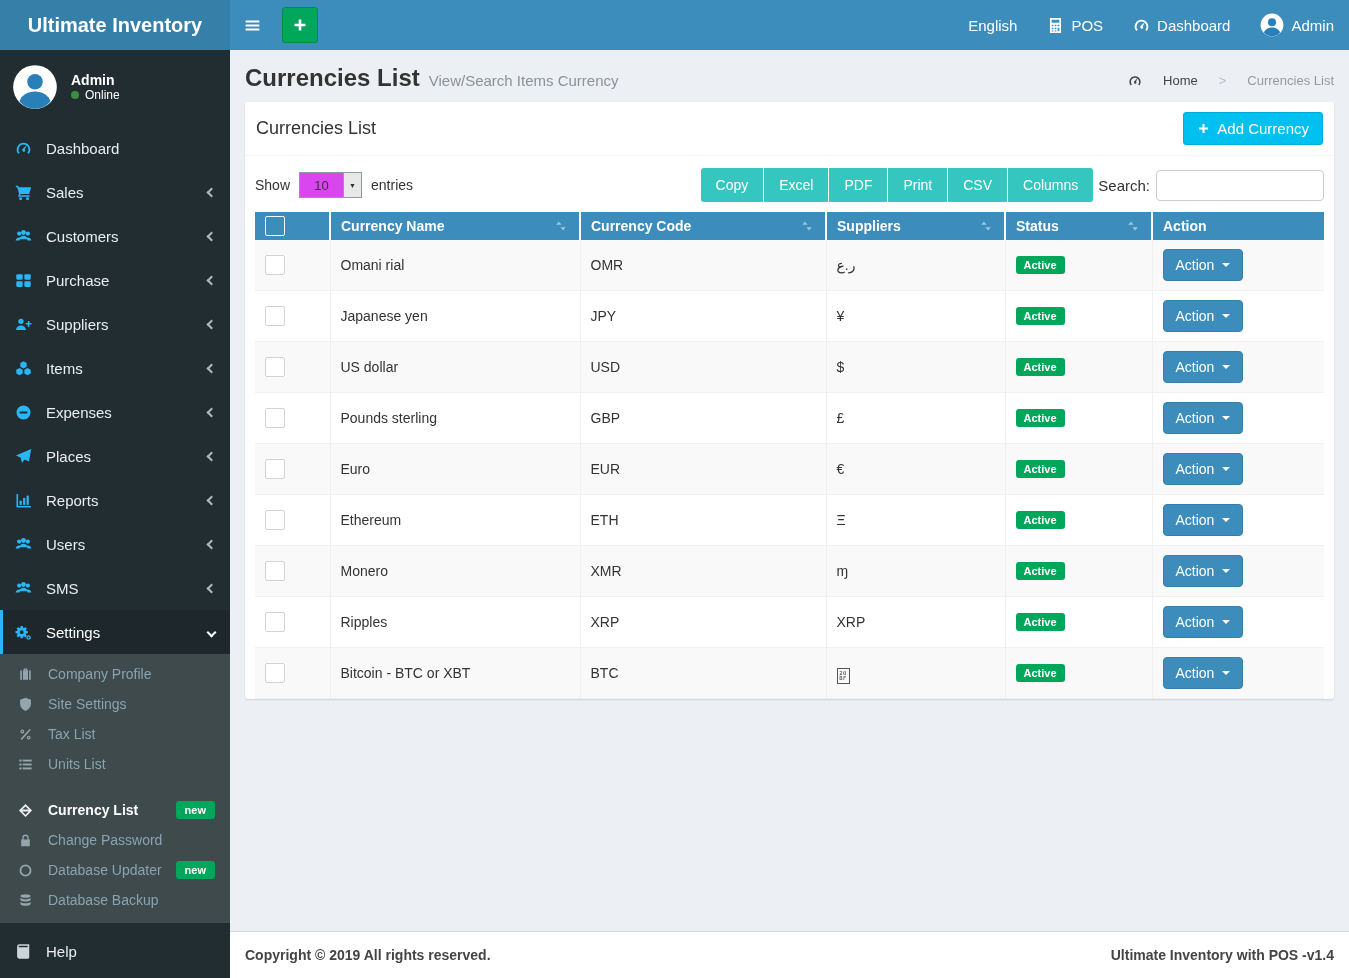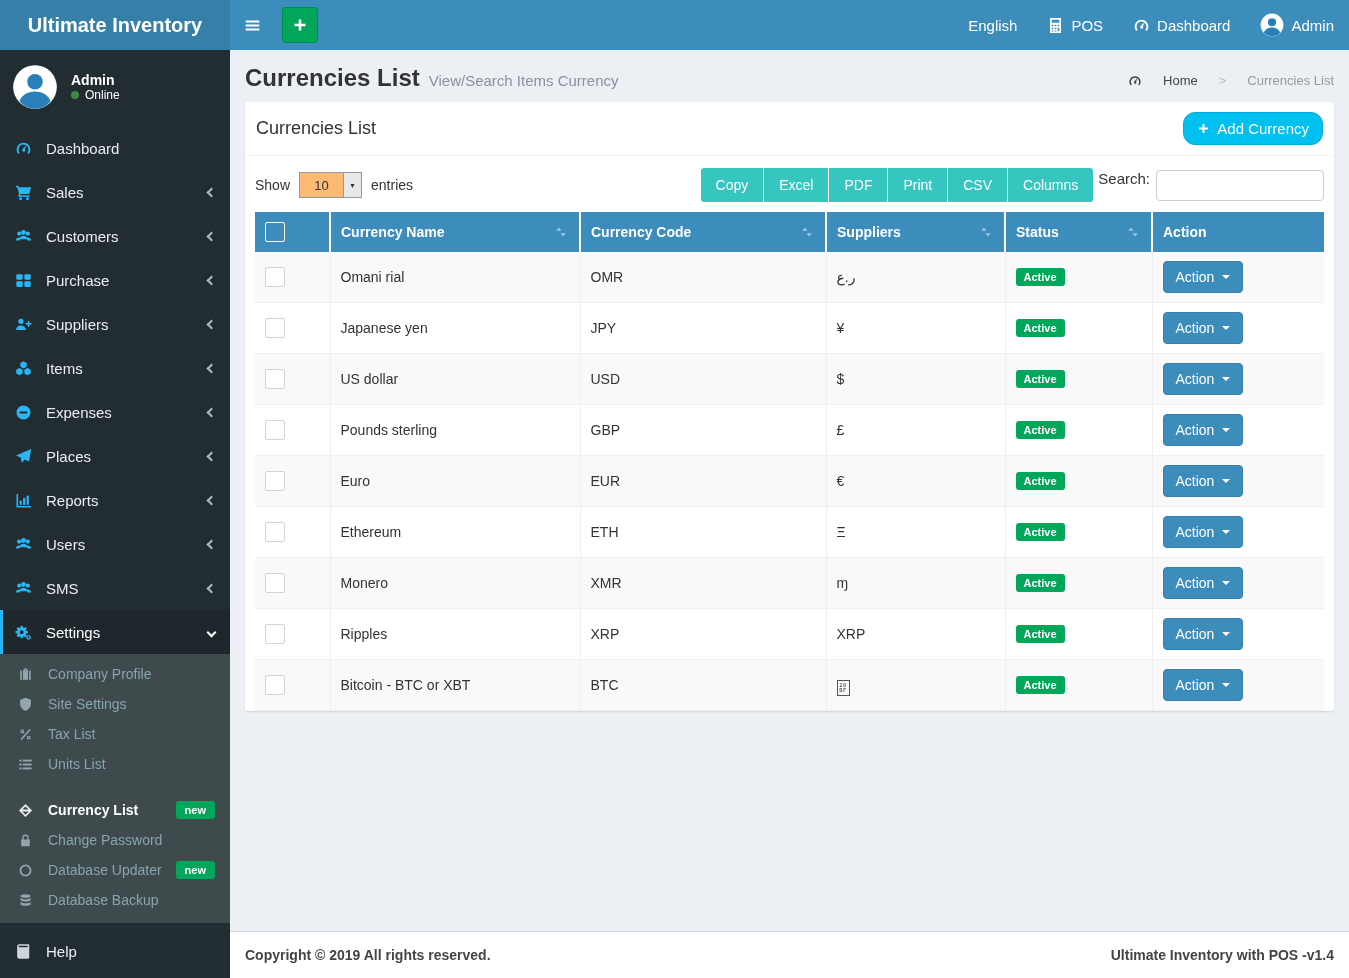--- a/index.html
+++ b/index.html
@@ -69,44 +69,44 @@
   .bc-sep{color:#b5bcc4;}
   .bc-current{color:#999;}
 
   
   .box{background:#fff; margin:0 15px; border-radius:3px; box-shadow:0 1px 2px rgba(0,0,0,.12);}
   .box-header{display:flex; align-items:center; justify-content:space-between;
               padding:10px 11px; border-bottom:1px solid #f4f4f4;}
   .box-title{font-size:18px; color:#333;}
   .btn-add{display:flex; align-items:center; gap:7px; background:var(--info-cyan);
            border:1px solid #00acd6; color:#fff; font-size:15px; padding:7px 13px;
-           border-radius:12px; cursor:pointer; font-family:inherit;}
+           border-radius:3px; cursor:pointer; font-family:inherit;}
   .btn-add svg{width:13px; height:13px;}
 
   .controls{display:flex; align-items:center; padding:12px 10px 10px;}
   .show-group{display:flex; align-items:center; gap:9px; font-size:14px; color:#333;}
-  .select-box{width:63px; height:26px; border:1px solid #8e9aa3; background:#fdba74; display:flex;
+  .select-box{width:63px; height:26px; border:1px solid #8e9aa3; background:#d946ef; display:flex;
               align-items:stretch; cursor:pointer;}
   .select-val{flex:1; display:flex; align-items:center; justify-content:center; font-size:13px;}
   .select-arrow{width:18px; border-left:1px solid #8e9aa3; background:#e8e8e8; display:flex;
                 align-items:center; justify-content:center; font-size:7px; color:#333;}
   .export-group{margin-left:auto; display:flex;}
   .btn-export{background:var(--teal-button); color:#fff; border:none; font-family:inherit;
               font-size:14px; padding:9px 15px; cursor:pointer; border-right:1px solid #fff;}
   .btn-export:first-child{border-radius:3px 0 0 3px;}
   .btn-export:last-child{border-right:none; border-radius:0 3px 3px 0;}
-  .search-group{display:flex; align-items:flex-start; gap:6px; margin-left:5px; font-size:15px; color:#333;}
+  .search-group{display:flex; align-items:center; gap:6px; margin-left:5px; font-size:15px; color:#333;}
   .search-input{width:168px; height:31px; border:1px solid #ccc; border-radius:4px;
                 padding:0 8px; font-family:inherit; font-size:14px;}
 
   
   .table-wrap{padding:0 10px;}
   table{width:100%; border-collapse:collapse;}
   thead th{background:var(--table-header); color:#fff; font-size:14px; font-weight:bold;
-           text-align:left; padding:0 10px; height:40px; border-right:2px solid #fff; position:relative;}
+           text-align:left; padding:0 10px; height:28px; border-right:2px solid #fff; position:relative;}
   thead th:last-child{border-right:none;}
   .th-inner{display:flex; align-items:center; justify-content:space-between; gap:6px;}
   .sort{width:16px; height:16px; opacity:.5; cursor:pointer; flex:0 0 16px;}
   .sort svg{width:16px; height:16px;}
   .w-check{width:75px;} .w-name{width:250px;} .w-code{width:246px;}
   .w-sym{width:179px;} .w-status{width:147px;}
   tbody td{font-size:14px; color:#333; padding:9px 10px; height:50px;
            border-bottom:1px solid #eef0f2; border-right:1px solid #eef0f2;}
   tbody td:last-child{border-right:none;}
   tbody tr:nth-child(odd){background:#f9f9f9;}

